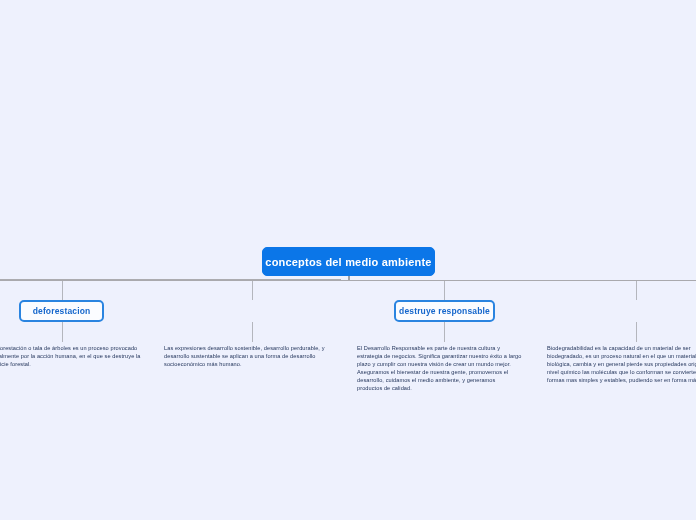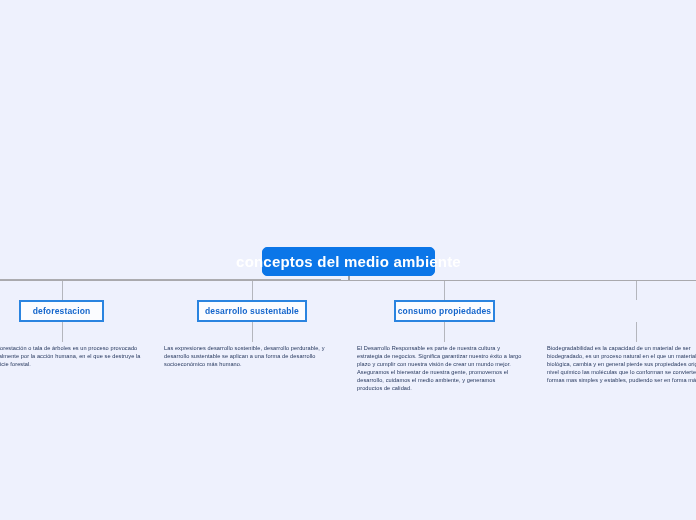--- a/index.html
+++ b/index.html
@@ -32,21 +32,21 @@
     width: 173px;
     height: 29px;
     box-sizing: border-box;
     background: #0b76e8;
     border: 1px solid #0b76e8;
     border-radius: 5px;
     display: flex;
     align-items: center;
     justify-content: center;
     color: #ffffff;
-    font-size: 15px;
+    font-size: 11px;
     font-weight: bold;
     letter-spacing: 0.2px;
     white-space: nowrap;
   }
 
   
   .rail {
     position: absolute;
     left: 0;
     top: 280px;
@@ -81,21 +81,21 @@
   }
 
   
   .child-node {
     position: absolute;
     top: 300px;
     height: 22px;
     box-sizing: border-box;
     background: #fbfcff;
     border: 2px solid #2a84e0;
-    border-radius: 0;
+    border-radius: 5px;
     display: flex;
     align-items: center;
     justify-content: center;
     color: #1667cc;
     font-size: 8.5px;
     font-weight: bold;
     letter-spacing: 0.15px;
     white-space: nowrap;
   }
 
@@ -129,26 +129,25 @@
   <div class="root-stub"></div>
   <div class="rail-left-thick"></div>
   <div class="rail"></div>
 
   <div class="drop" style="left:62px;"></div>
   <div class="child-node" style="left:19px; width:85px;">deforestacion</div>
   <div class="note-drop" style="left:62px;"></div>
   <div class="note" style="left:-16px; width:173px;">La deforestación o tala de árboles es un proceso provocado generalmente por la acción humana, en el que se destruye la superficie forestal.</div>
 
   <div class="drop" style="left:252px;"></div>
-  <div class="child-node" style="left:197px; width:110px;">desarrollo sustentable</div>
   <div class="note-drop" style="left:252px;"></div>
   <div class="note" style="left:164px; width:178px;">Las expresiones desarrollo sostenible,  desarrollo perdurable, y desarrollo sustentable se aplican a una forma de desarrollo socioeconómico más humano.</div>
 
   <div class="drop" style="left:444px;"></div>
-  <div class="child-node" style="left:394px; width:101px;">consumo propiedades</div>
+  <div class="child-node" style="left:394px; width:101px;">destruye responsable</div>
   <div class="note-drop" style="left:444px;"></div>
   <div class="note" style="left:357px; width:165px;">El Desarrollo Responsable es parte de nuestra cultura y estrategia de negocios. Significa garantizar nuestro éxito a largo plazo y cumplir con nuestra visión de crear un mundo mejor. Aseguramos el bienestar de nuestra gente, promovemos el desarrollo, cuidamos el medio ambiente, y generamos productos de calidad.</div>
 
   <div class="drop" style="left:636px;"></div>
   <div class="note-drop" style="left:636px;"></div>
   <div class="note" style="left:547px; width:178px;">Biodegradabilidad es la capacidad de un material de ser biodegradado, es un proceso natural en el que un material por acción biológica, cambia y en general pierde sus propiedades originales y a nivel químico las moléculas que lo conforman se convierten en formas mas simples y estables, pudiendo ser en forma más oxidada</div>
 
 </div>
 
 </body></html>

